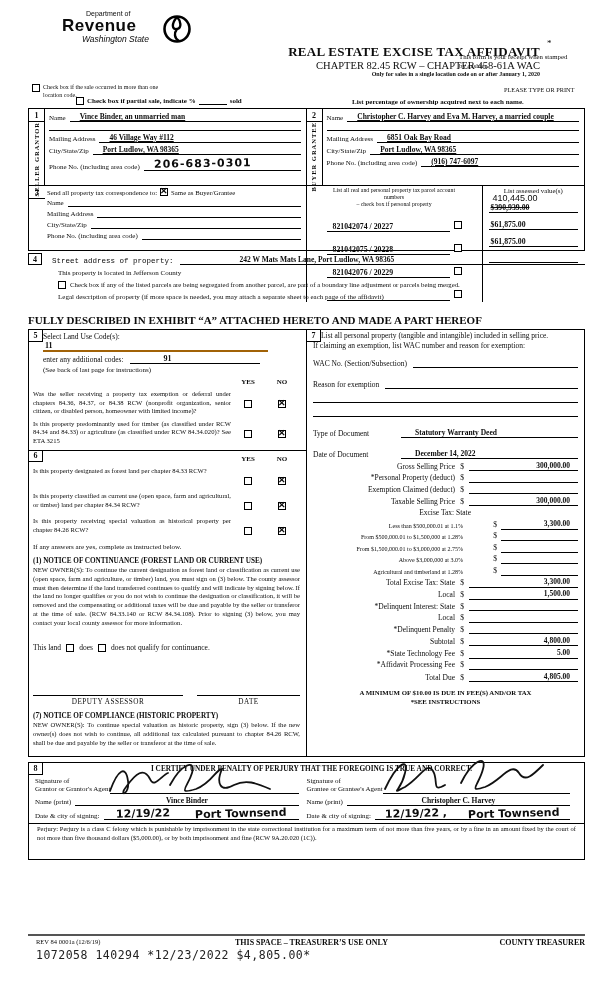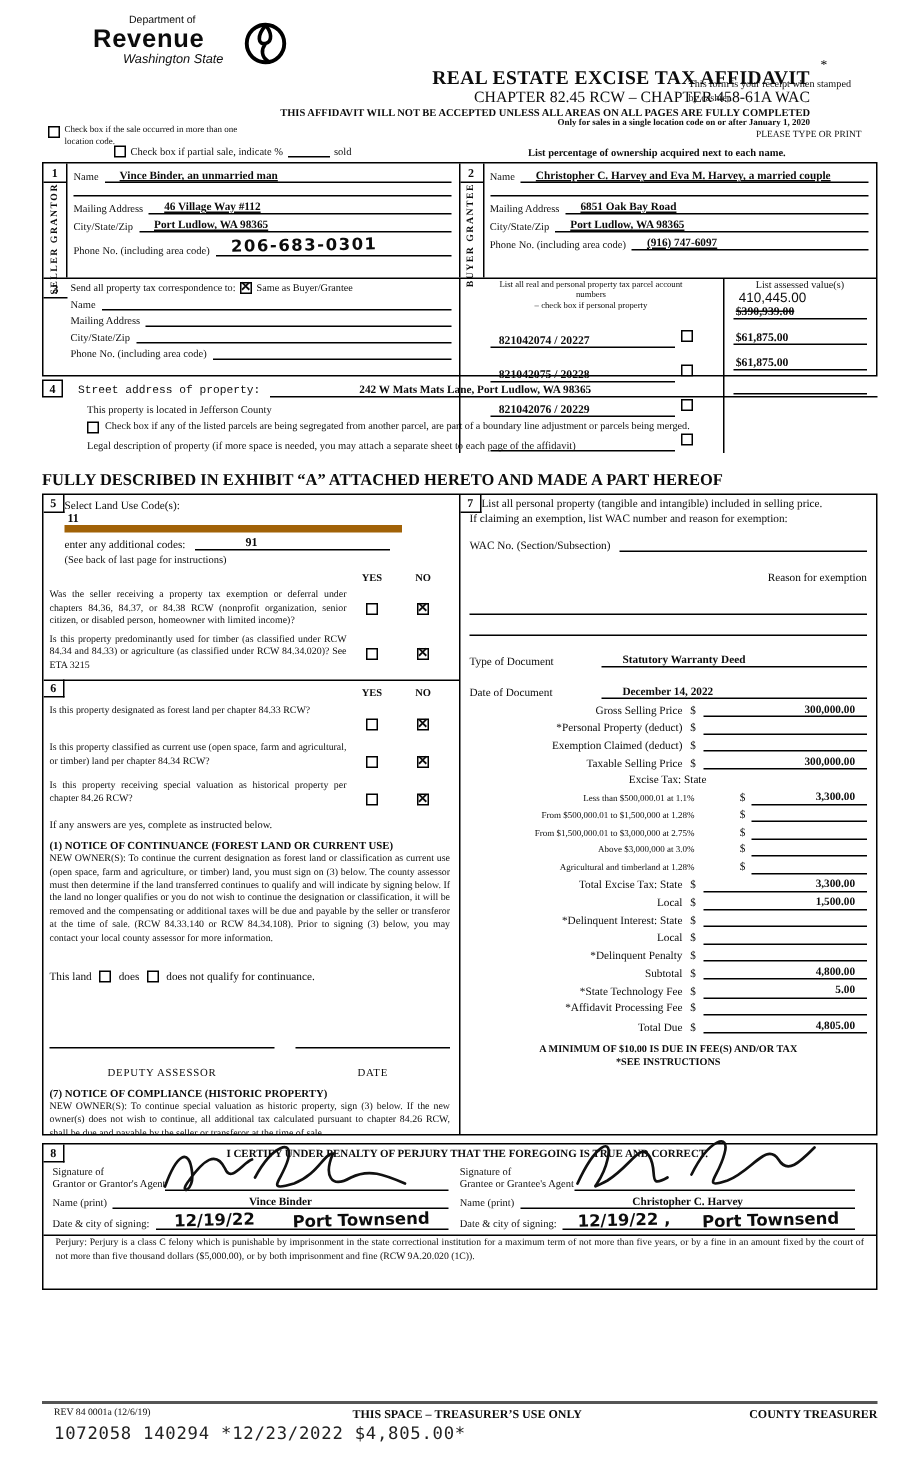--- a/index.html
+++ b/index.html
@@ -26,21 +26,21 @@
   .titleblock { position:absolute; left:110px; top:44px; width:430px; text-align:right; }
   .t1 { font-size:13px; font-weight:bold; letter-spacing:0.3px; }
   .t2 { font-size:10.5px; }
   .t3 { font-size:7px; font-weight:bold; }
   .t4 { font-size:6px; font-weight:bold; }
   .receipt-mark { position:absolute; left:547px; top:38px; font-size:9px; }
   .receipt-note { position:absolute; left:459px; top:52px; width:115px; font-size:6.8px; line-height:1.35; }
   .pleaseprint { position:absolute; left:504px; top:86px; font-size:6.3px; }
   .multiloc { position:absolute; left:32px; top:84px; width:145px; font-size:6px;
               display:flex; gap:3px; line-height:1.3; }
-  .partialrow { position:absolute; left:76px; top:97px; font-size:7px; font-weight:normal;
+  .partialrow { position:absolute; left:76px; top:97px; font-size:7px; font-weight:bold;
                 display:flex; align-items:flex-end; gap:3px; }
   .partialrow .pfill { width:28px; border-bottom:1px solid #000; height:8px; }
   .ownership { position:absolute; left:352px; top:98px; font-size:7px; font-weight:bold; }
 
   
   .parties { position:absolute; left:28px; top:108px; width:557px; height:143px;
              border:1px solid #000; display:flex; flex-direction:column; }
   .parties-top { display:flex; height:77px; border-bottom:1px solid #000; }
   .party-col { width:50%; display:flex; }
   .party-col.pleft { border-right:1px solid #000; }
@@ -90,40 +90,40 @@
              font-weight:bold; font-size:11px; }
 
   
   .mainbox { position:absolute; left:28px; top:329px; width:557px; height:428px;
              border:1px solid #000; display:flex; overflow:hidden; }
   .main-left { width:278px; border-right:1px solid #000; position:relative; padding:1px 6px 0 4px; }
   .main-right { flex:1; position:relative; padding:1px 6px 0 6px; }
   .cornernum { position:absolute; left:0; top:0; }
   .ml-content { margin-left:10px; }
   .l1 { font-size:7.5px; margin-top:1px; }
-  .l2 { width:225px; border-bottom:5px solid #a16207; font-weight:bold; font-size:8px; padding-left:2px; }
+  .l2 { width:225px; border-bottom:2px solid #a16207; font-weight:bold; font-size:8px; padding-left:2px; }
   .l3 { display:flex; align-items:flex-end; margin-top:2px; font-size:7.5px; gap:6px; }
   .l3 .fv { width:130px; border-bottom:1px solid #000; font-weight:bold; font-size:8px; padding-left:34px; }
   .l4 { font-size:7px; margin-top:2px; }
   .qhead { display:flex; margin-top:4px; font-size:7px; font-weight:bold; }
   .qhead .sp { width:198px; }
   .qcbcol { width:34px; text-align:center; }
   .qrow { display:flex; margin-top:4px; align-items:flex-start; }
   .qtext { width:198px; font-size:6.6px; line-height:1.3; text-align:justify; }
   .qrow .qcbcol { padding-top:3px; }
   .sec6sep { border-top:1px solid #000; margin:5px -6px 0 -4px; position:relative; height:0; }
   .ifyes { font-size:7px; margin-top:5px; }
   .ntitle { font-size:7.2px; font-weight:bold; margin-top:6px; }
   .nbody { font-size:6.6px; line-height:1.32; text-align:justify; margin-top:1px; }
   .landrow { display:flex; align-items:center; gap:5px; font-size:7.5px; margin-top:16px; }
   .assessor { display:flex; gap:14px; margin-top:34px; align-items:flex-end; }
   .assessor .a1 { width:150px; }
   .assessor .a2 { flex:1; }
   .assessor .fl { border-bottom:1px solid #000; height:10px; }
-  .assessor .alab { text-align:center; font-size:7.2px; margin-top:12px; letter-spacing:0.5px; }
+  .assessor .alab { text-align:center; font-size:7.2px; margin-top:2px; letter-spacing:0.5px; }
   .sig3 { text-align:center; font-size:7.2px; font-weight:bold; margin-top:9px; }
 
   .s7row { display:flex; }
   .s7text { margin-left:8px; font-size:7.5px; line-height:1.35; width:250px; }
   .exempt { font-size:7.5px; }
   .wacrow { display:flex; align-items:flex-end; margin-top:9px; font-size:7.5px; gap:6px; }
   .wacrow .fl { flex:1; border-bottom:1px solid #000; height:9px; }
   .fullline { border-bottom:1px solid #000; height:14px; }
   .docrow { display:flex; align-items:flex-end; margin-top:11px; font-size:7.5px; }
   .docrow .dlab { width:88px; white-space:nowrap; }
@@ -182,21 +182,20 @@
     <span class="logo-icon">
       <svg width="30" height="30" viewBox="0 0 30 30">
         <circle cx="15" cy="15" r="12.5" fill="none" stroke="#000" stroke-width="2.6"></circle>
         <path d="M15 3 C9 10 10 16 15 15 C20 14 19 7 15 3 M15 15 C12 19 12 24 17 27" fill="none" stroke="#000" stroke-width="2.4"></path>
       </svg>
     </span>
   </div>
   <div class="titleblock">
     <div class="t1">REAL ESTATE EXCISE TAX AFFIDAVIT</div>
     <div class="t2">CHAPTER 82.45 RCW – CHAPTER 458-61A WAC</div>
-    <div class="t3">THIS AFFIDAVIT WILL NOT BE ACCEPTED UNLESS ALL AREAS ON ALL PAGES ARE FULLY COMPLETED</div>
     <div class="t4">Only for sales in a single location code on or after January 1, 2020</div>
   </div>
   <div class="receipt-mark">*</div>
   <div class="receipt-note">This form is your receipt when stamped by cashier.</div>
   <div class="pleaseprint">PLEASE TYPE OR PRINT</div>
   <div class="multiloc">
     <span class="cb"></span>
     <span>Check box if the sale occurred in more than one location code.</span>
   </div>
   <div class="partialrow">
@@ -427,21 +426,21 @@
     <div class="main-right">
       <span class="cornernum numbox">7</span>
       <div class="s7row">
           <div class="s7text">List all personal property (tangible and intangible) included in selling price.</div>
         </div>
       <div class="exempt">If claiming an exemption, list WAC number and reason for exemption:</div>
       <div class="wacrow">
         <span>WAC No. (Section/Subsection)</span>
         <span class="fl"></span>
       </div>
-      <div class="wacrow" style="margin-top:12px;flex-direction:column;">
+      <div class="wacrow" style="margin-top:12px;">
         <span>Reason for exemption</span>
         <span class="fl"></span>
       </div>
       <div class="fullline"></div>
       <div class="fullline"></div>
       <div class="docrow">
         <span class="dlab">Type of Document</span>
         <span class="dval">Statutory Warranty Deed</span>
       </div>
       <div class="docrow">

